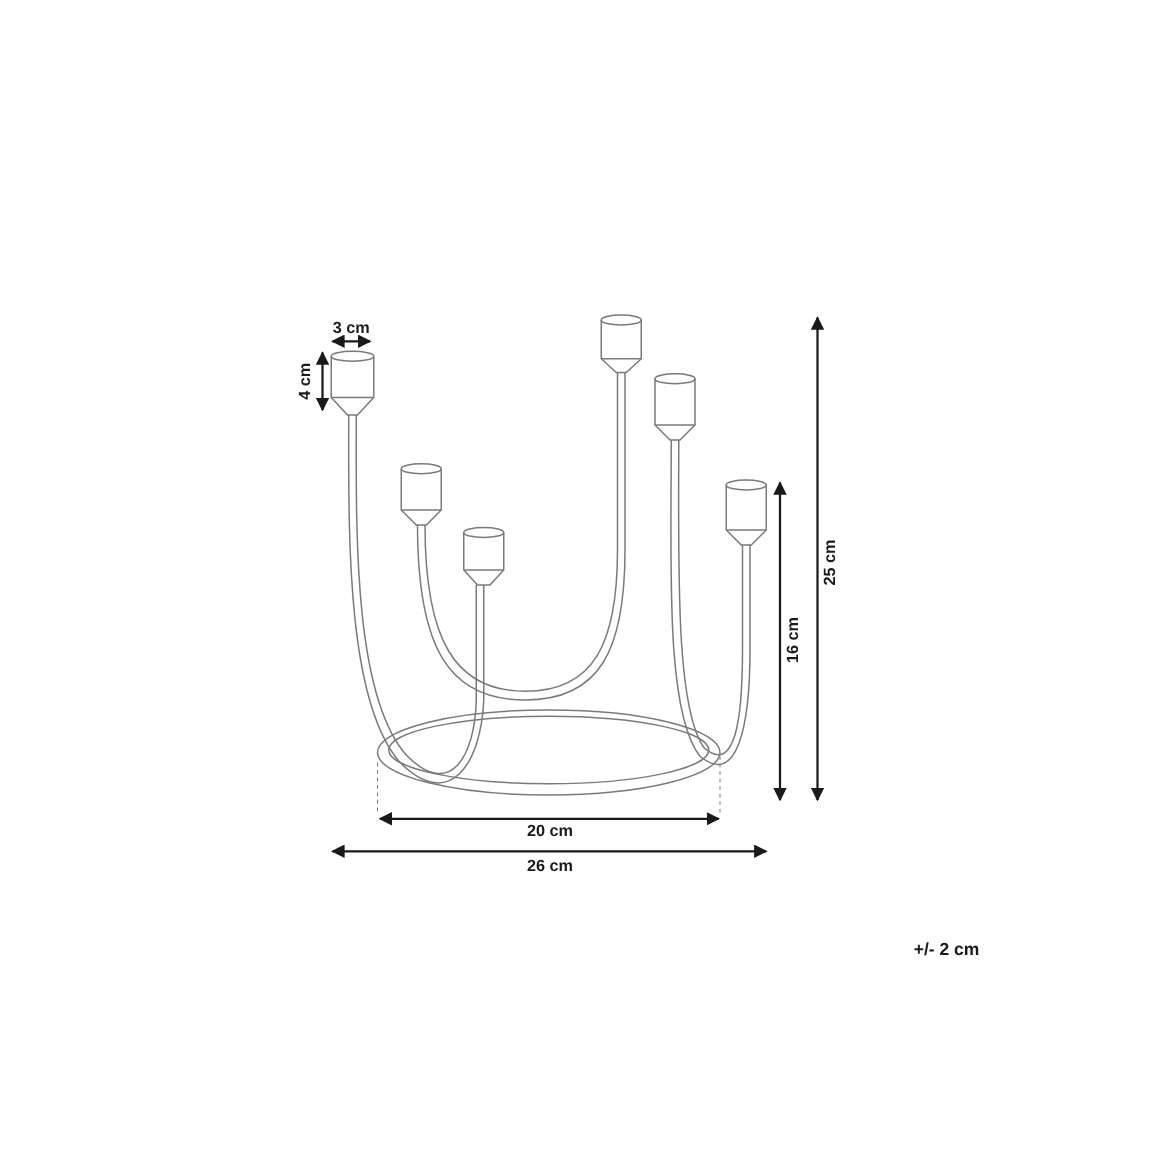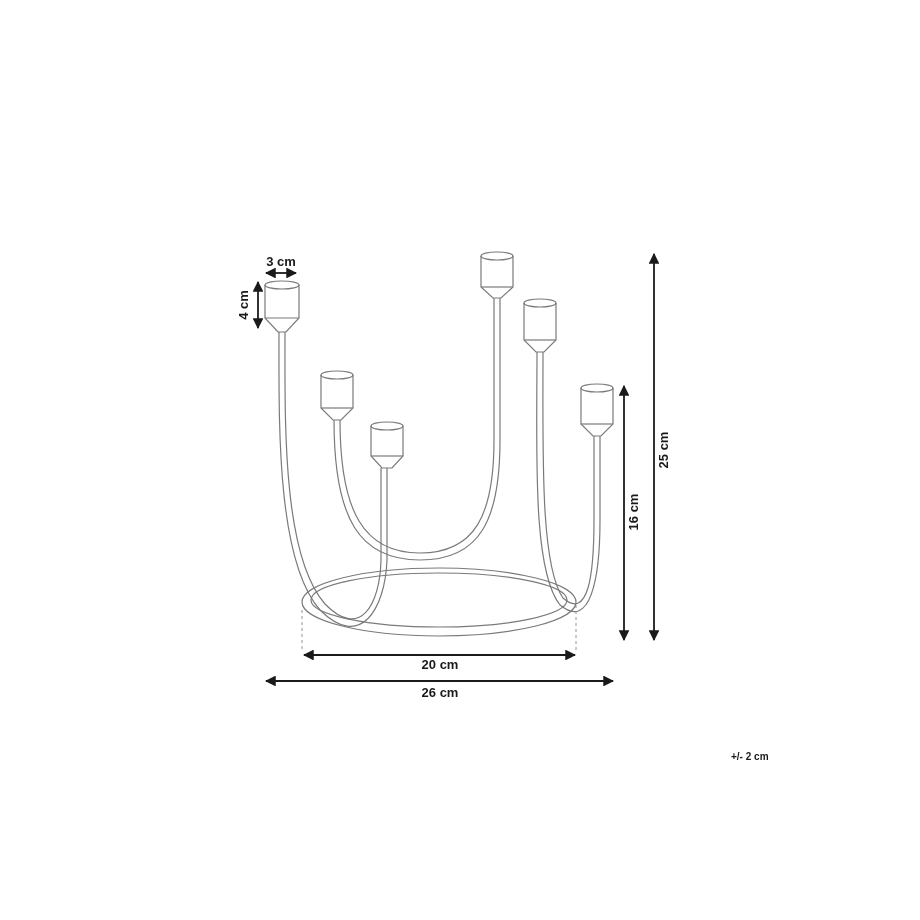--- a/index.html
+++ b/index.html
@@ -1,19 +1,19 @@
 <!DOCTYPE html>
 <html><head>
 <meta charset="utf-8">
 <style>
   html, body { margin:0; padding:0; background:#ffffff; }
   body { width:920px; height:920px; position:relative; overflow:hidden; font-family:"Liberation Sans", sans-serif; }
   svg { position:absolute; left:0; top:0; }
   .lbl { font-family:"Liberation Sans", sans-serif; font-weight:bold; font-size:13px; fill:#1a1a1a; }
-  .note { position:absolute; left:731px; top:751px; font-size:10px; font-weight:bold; color:#1a1a1a; }
+  .note { position:absolute; left:731px; top:751px; font-size:14px; font-weight:bold; color:#1a1a1a; }
 </style>
 </head>
 <body>
 
 <svg width="920" height="920" viewBox="0 0 920 920">
   <defs>
     <marker id="ah" viewBox="0 0 10 10" refX="9" refY="5" markerWidth="6" markerHeight="6" orient="auto-start-reverse">
       <path d="M0,0 L10,5 L0,10 z" fill="#1a1a1a"></path>
     </marker>
   </defs>

